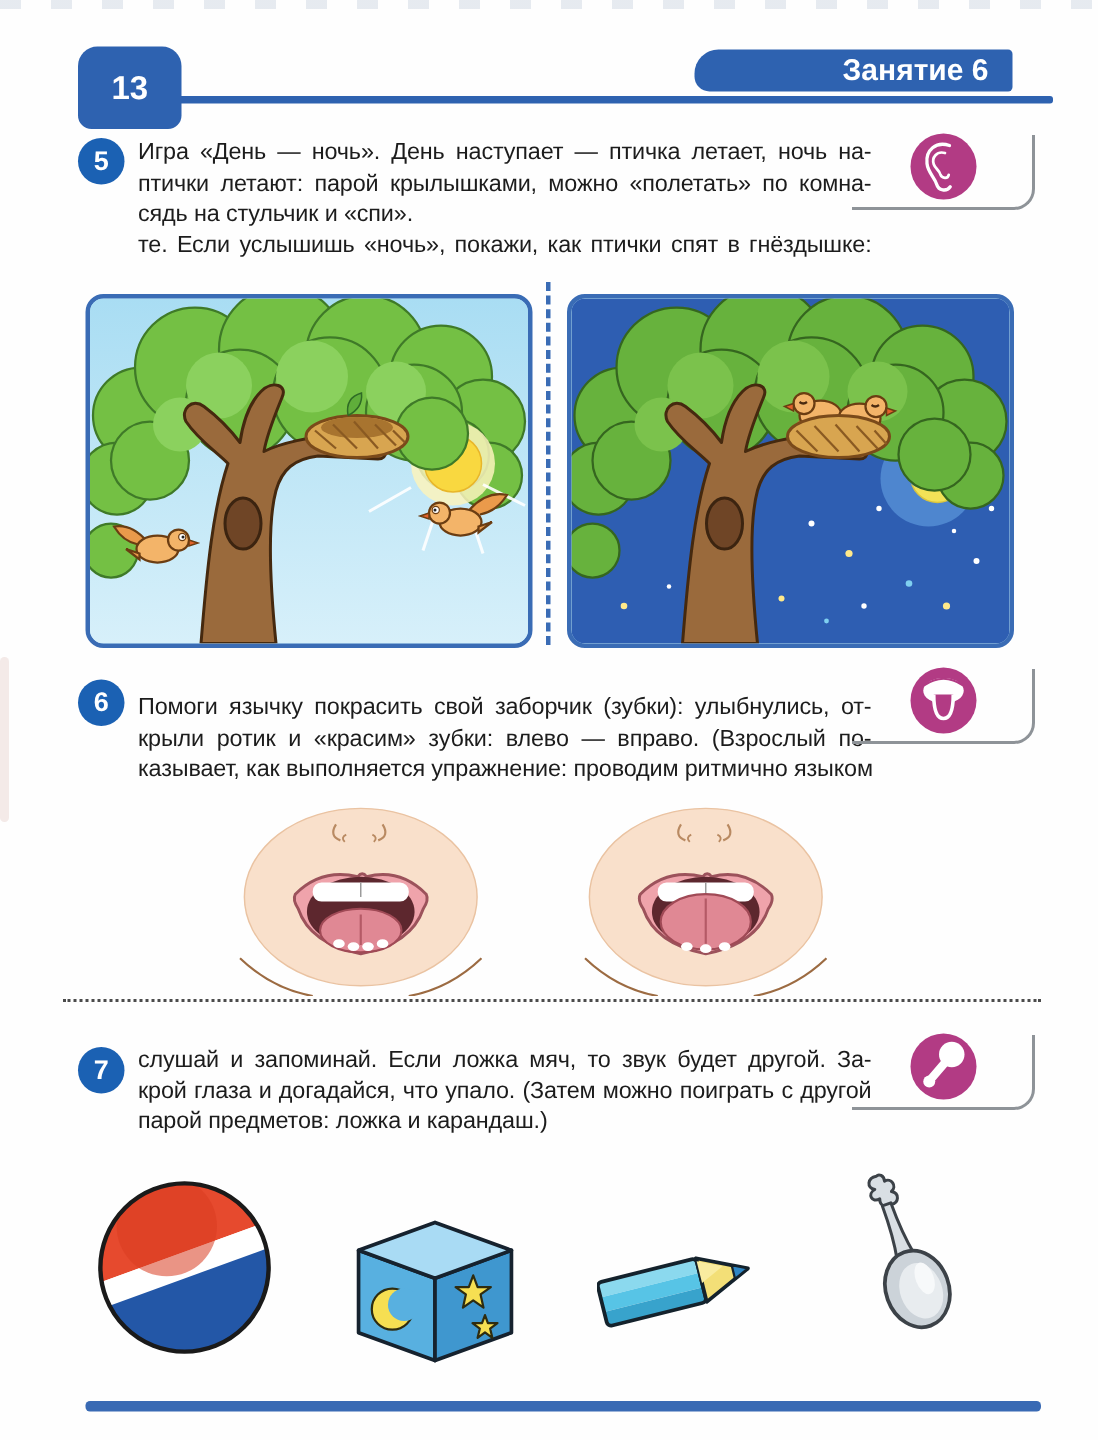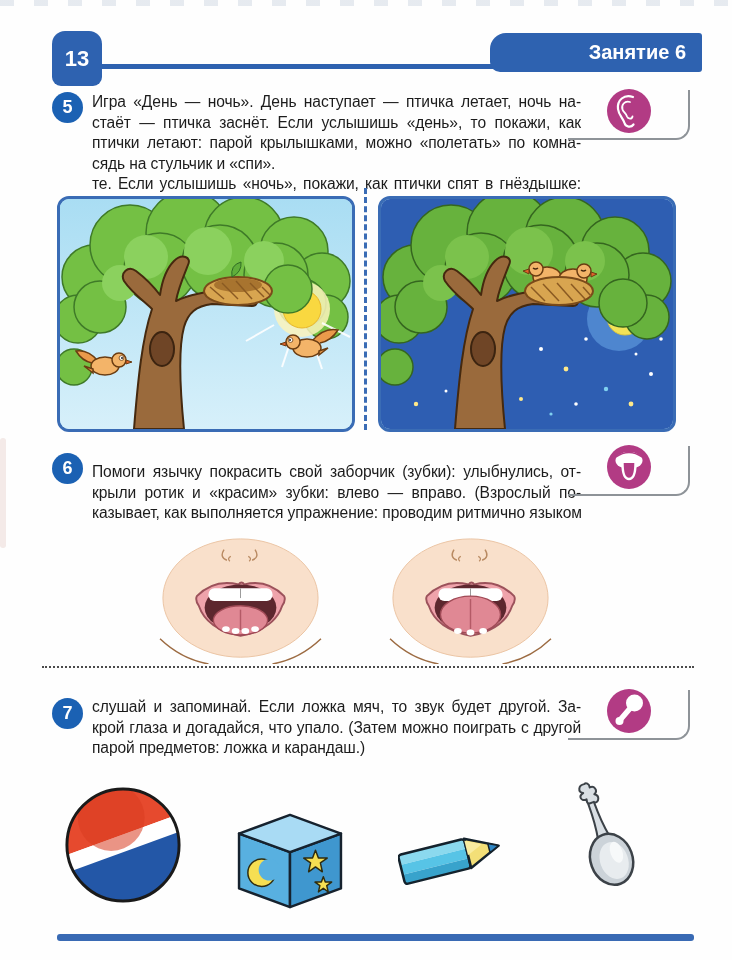--- a/index.html
+++ b/index.html
@@ -3,25 +3,25 @@
 <meta charset="utf-8">
 <style>
   html,body{margin:0;padding:0;background:#e8e8e8;}
   .page{position:relative;width:732px;height:960px;background:#fefefe;overflow:hidden;
         font-family:"Liberation Sans", sans-serif;color:#1c1c1c;}
   
   .scan-top{position:absolute;left:0;top:0;width:732px;height:6px;opacity:.25;
     background:repeating-linear-gradient(90deg,#9fb0c6 0 14px,#ffffff 14px 34px);}
   .scan-left{position:absolute;left:0;top:438px;width:6px;height:110px;background:#e9d6d2;opacity:.5;border-radius:3px;}
   
-  .tab-num{position:absolute;left:52px;top:31px;width:50px;height:55px;background:#2e62b0;
+  .tab-num{position:absolute;left:52px;top:31px;width:69px;height:55px;background:#2e62b0;
     border-radius:13px 13px 9px 9px;display:flex;align-items:center;justify-content:center;
     color:#fff;font-size:22px;font-weight:bold;}
   .header-rule{position:absolute;left:57px;top:64px;width:645px;height:5px;background:#2e62b0;border-radius:2px;}
-  .tab-lesson{position:absolute;left:490px;top:33px;width:212px;height:39px;background:#2e62b0;
+  .tab-lesson{position:absolute;left:463px;top:33px;width:212px;height:28px;background:#2e62b0;
     border-radius:16px 3px 3px 10px;display:flex;align-items:center;justify-content:flex-end;
     padding-right:16px;box-sizing:border-box;color:#fff;font-size:20px;font-weight:bold;text-align:center;}
   
   .badge{position:absolute;width:31px;height:31px;border-radius:50%;background:#1b61b3;
     display:flex;align-items:center;justify-content:center;color:#fff;font-size:18px;font-weight:bold;}
   .tblock{position:absolute;left:92px;width:489px;font-size:15.6px;line-height:20.6px;letter-spacing:-0.1px;}
   .tline{text-align:justify;text-align-last:justify;white-space:nowrap;}
   .tline.last{text-align-last:left;}
   .task-icon{position:absolute;left:606px;width:46px;height:46px;z-index:3;}
   .bracket{position:absolute;left:568px;width:120px;height:48px;z-index:2;
@@ -50,21 +50,20 @@
   </div>
   <div class="tab-lesson">
     <span>Занятие 6</span>
   </div>
 
   <div class="badge" style="left:52px;top:92px;">
     <span>5</span>
   </div>
   <div class="tblock" style="top:92px;">
     <div class="tline">Игра «День — ночь». День наступает — птичка летает, ночь на-</div>
-    <div class="tline">стаёт — птичка заснёт. Если услышишь «день», то покажи, как</div>
     <div class="tline">птички летают: парой крылышками, можно «полетать» по комна-</div>
     <div class="tline last">сядь на стульчик и «спи».</div>
     <div class="tline">те. Если услышишь «ночь», покажи, как птички спят в гнёздышке:</div>
   </div>
   <div class="bracket" style="top:90px;"></div>
   <svg class="task-icon" style="top:88px;" viewBox="0 0 46 46">
     <circle cx="23" cy="23" r="22" fill="#b23b84"></circle>
     <path d="M27,9 C18,6 11,12 12,21 C12.6,27 17,30 18.5,35 C19.6,39 25,40 27.5,36.5" fill="none" stroke="#fff" stroke-width="2.2" stroke-linecap="round"></path>
     <path d="M24,14 C18.5,12.5 15,17 16.5,21.5 C17.5,24.5 20,25 21,28.5 C22,31 26,31.5 26.5,28.5" fill="none" stroke="#fff" stroke-width="1.8" stroke-linecap="round"></path>
   </svg>

